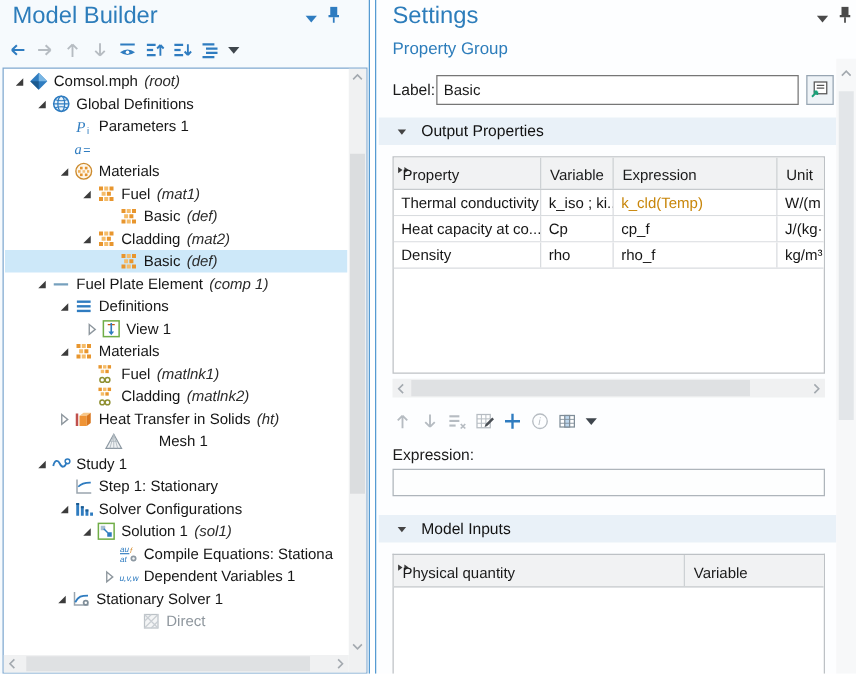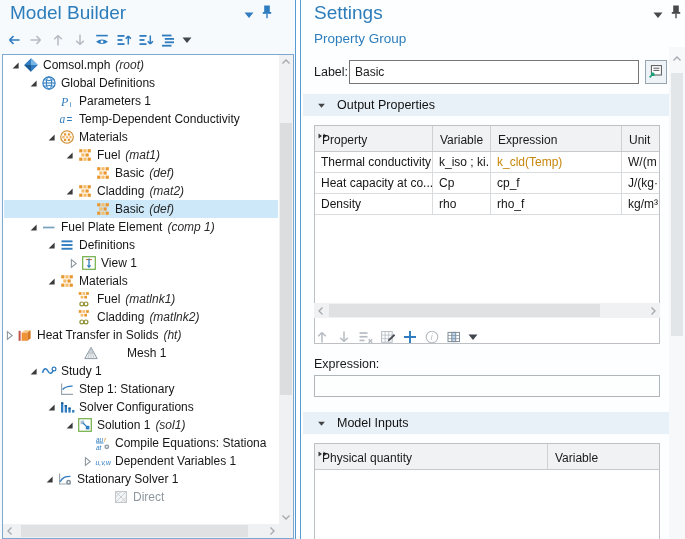--- a/index.html
+++ b/index.html
@@ -47,21 +47,21 @@
 #label-caption{position:absolute;left:13px;top:65px;font-size:12.5px}
 #label-input{position:absolute;left:48px;top:60px;width:290px;height:24px;border:1px solid #767676;background:#fff;font-family:"Liberation Sans",sans-serif;font-size:12px;padding:0 5px;color:#1a1a1a}
 #rename-btn{position:absolute;left:344px;top:60px;width:22px;height:24px;border:1px solid #97a5b2;background:#eef3f7;display:flex;align-items:center;justify-content:center}
 .section-hdr{position:absolute;left:2px;width:366px;height:22px;background:#e9f1f8;display:flex;align-items:center}
 #op-hdr{top:94px}#mi-hdr{top:412px}
 .sec-tri{margin-left:14px;color:#444;display:flex}
 .sec-tri svg{width:9px;height:9px}
 .sec-title{margin-left:11px;font-size:12.5px;color:#121212}
 
 .dtable{position:absolute;left:13px;width:346px;background:#fff;border:1px solid #bdc1c5;overflow:hidden}
-#op-table{top:125px;height:219px}
+#op-table{top:125px;height:174px}
 #mi-table{top:443px;height:96px;border-bottom:none}
 .thead{position:relative;height:26px;background:#f1f2f3;border-bottom:1px solid #c6cacd;display:flex}
 .th{position:relative;flex:none;border-right:1px solid #cdd1d4;font-size:12px;display:flex;align-items:flex-end;padding:0 0 4px 7px;white-space:nowrap;overflow:hidden}
 .cmark{position:absolute;left:3px;top:2px}
 .w0{width:118px}.w1{width:58px}.w2{width:131px}.w3{width:60px}
 .m0{width:233px}.m1{width:120px}
 .trow{display:flex;height:21px;border-bottom:1px solid #d9dcdf;background:#fff}
 .td{flex:none;border-right:1px solid #d9dcdf;font-size:12px;display:flex;align-items:center;padding:0 2px 0 6px;white-space:nowrap;overflow:hidden;color:#161616}
 .td.func{color:#c8860b}
 
@@ -222,21 +222,20 @@
           <span class="tlabel">Parameters 1</span>
         </div>
         <div class="trow2" style="padding-left: 42px;">
           <span class="exp"></span>
           <span class="nic">
             <svg width="16" height="16" viewBox="0 0 16 16" xmlns="http://www.w3.org/2000/svg">
               <text x="0.5" y="12" font-size="11.5" font-style="italic" font-family="Liberation Serif,serif" fill="#2f7cc0">a</text>
               <text x="7.5" y="12" font-size="10" fill="#2f7cc0">=</text>
             </svg>
           </span>
-          <span class="tlabel">Temp-Dependent Conductivity</span>
         </div>
         <div class="trow2" style="padding-left: 42px;">
           <span class="exp">
             <svg width="11" height="11" viewBox="0 0 11 11" xmlns="http://www.w3.org/2000/svg">
               <polygon points="8.6,2.6 8.6,8.6 2.6,8.6" fill="#3c3c3c"></polygon>
             </svg>
           </span>
           <span class="nic">
             <svg width="16" height="16" viewBox="0 0 16 16" xmlns="http://www.w3.org/2000/svg">
               <circle cx="8" cy="8" r="6.3" fill="#fdf6ea" stroke="#cd8b2e" stroke-width="1.1"></circle>
@@ -425,21 +424,21 @@
                 <rect x="4.5" y="6" width="3.4" height="3.4" fill="#f5bc69"></rect>
                 <rect x="9.1" y="6" width="3.4" height="3.4" fill="#e8962e"></rect>
               </g>
               <circle cx="4.8" cy="12.9" r="1.9" fill="none" stroke="#8e8f31" stroke-width="1.2"></circle>
               <circle cx="9" cy="12.9" r="1.9" fill="none" stroke="#8e8f31" stroke-width="1.2"></circle>
             </svg>
           </span>
           <span class="tlabel">Cladding</span>
           <span class="ttag">(matlnk2)</span>
         </div>
-        <div class="trow2" style=" align-items: center;">
+        <div class="trow2" style="padding-left: 42px; align-items: center;">
           <span class="exp">
             <svg width="11" height="11" viewBox="0 0 11 11" xmlns="http://www.w3.org/2000/svg">
               <polygon points="3.4,1.6 8.2,5.5 3.4,9.4" fill="none" stroke="#8e979e" stroke-width="1.1"></polygon>
             </svg>
           </span>
           <span class="nic">
             <svg width="16" height="16" viewBox="0 0 16 16" xmlns="http://www.w3.org/2000/svg">
               <rect x="1.6" y="3.8" width="2" height="10" fill="#c0504d"></rect>
               <polygon points="4.6,5.6 10.4,5.6 13.6,3.2 7.8,3.2" fill="#f8c889"></polygon>
               <polygon points="4.6,5.6 10.4,5.6 10.4,13.8 4.6,13.8" fill="#ef9436"></polygon>

